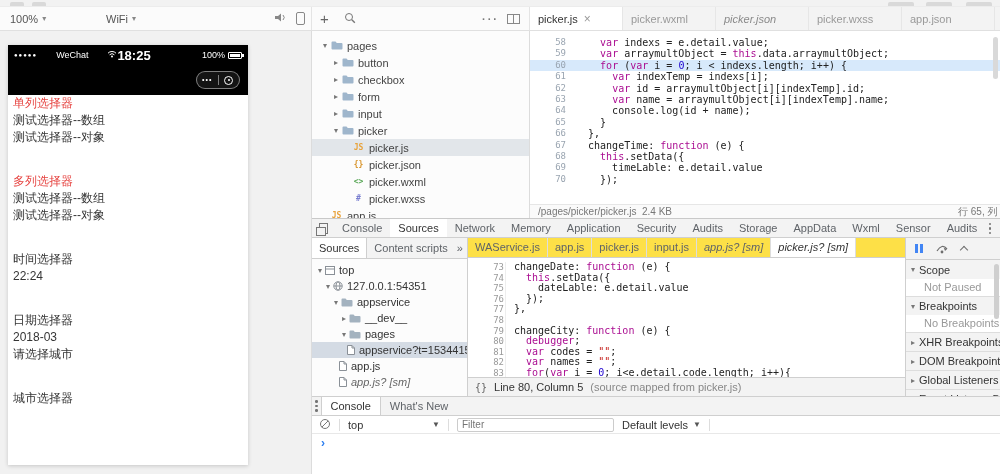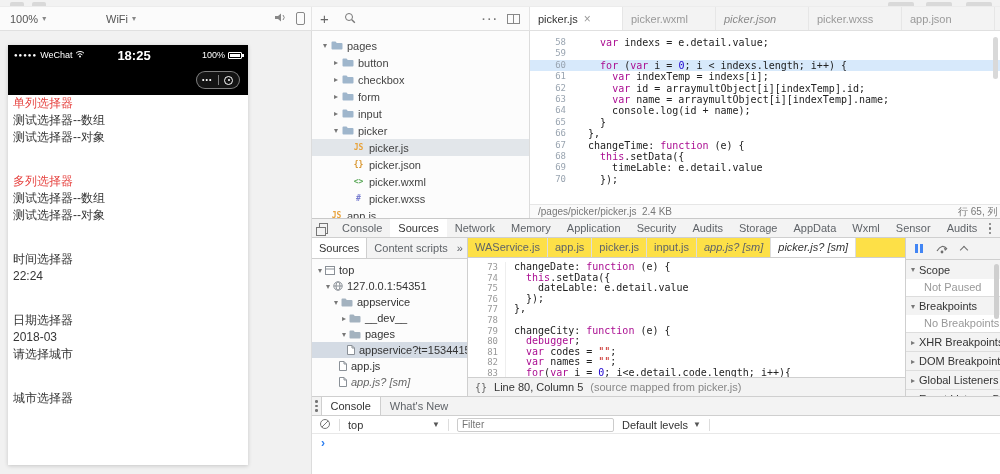--- a/index.html
+++ b/index.html
@@ -23,21 +23,21 @@
   .ed-tabs{position:absolute;left:530px;right:0;top:0;bottom:0;display:flex;background:#f3f3f3}
   .ed-tab{min-width:93px;padding:0 8px;display:flex;align-items:center;gap:6px;font-size:11px;color:#999;border-right:1px solid #e6e6e6;white-space:nowrap}
   .ed-tab.active{background:#fff;color:#333}
   .ed-tab.preview{font-style:italic;color:#8a8a8a}
   .ed-tab .x{color:#999;font-size:12px}
 
   
   .sim-panel{position:absolute;left:0;top:31px;width:312px;height:443px;background:#f1f1f1;border-right:1px solid #dcdcdc}
   .phone{position:absolute;left:8px;top:14px;width:240px;height:420px;background:#fff;box-shadow:0 1px 4px rgba(0,0,0,.18)}
   .phone-status{height:20px;background:#000;color:#fff;display:flex;align-items:center;justify-content:space-between;padding:0 6px;font-size:9px}
-  .ps-left{display:flex;align-items:center;gap:3px}
+  .ps-left{display:flex;align-items:center;gap:19px}
   .ps-right{display:flex;align-items:center;gap:3px}
   .dots{font-size:6px;letter-spacing:1px}
   .ptime{font-weight:bold;font-size:13px;position:absolute;left:12px;right:0;text-align:center;pointer-events:none}
   .batt{width:14px;height:7px;border:1px solid #fff;border-radius:1px;position:relative;display:inline-block}
   .batt i{position:absolute;left:1px;top:1px;right:1px;bottom:1px;background:#fff}
   .batt::after{content:"";position:absolute;right:-3px;top:1.5px;width:2px;height:3px;background:#fff}
   .phone-nav{height:30px;background:#000;position:relative}
   .capsule{position:absolute;right:8px;top:6px;width:44px;height:18px;border:1px solid rgba(255,255,255,.45);border-radius:9px;display:flex;align-items:center;background:rgba(255,255,255,.08)}
   .capsule .more{flex:1;text-align:center;color:#fff;font-size:7px;letter-spacing:1px;line-height:16px}
   .capsule .cdiv{width:1px;height:10px;background:rgba(255,255,255,.45)}
@@ -99,21 +99,21 @@
   .srow .arrow{width:10px;font-size:8px;color:#777;text-align:center;flex:none}
   .srow .ficon{margin-right:4px;display:inline-flex;flex:none}
 
   .src-mid{position:absolute;left:156px;right:95px;top:0;bottom:0;overflow:hidden;background:#fff}
   .src-mid-tabs{height:20px;background:#fde047;border-bottom:1px solid #cfcfcf;display:flex;overflow:hidden}
   .stab{padding:0 7px;line-height:19px;font-size:11px;color:#5f6368;border-right:1px solid #ddd;white-space:nowrap}
   .stab.active{background:#fff;color:#333}
   .stab.italic{font-style:italic}
   .src-code{position:absolute;top:20px;left:0;right:0;bottom:19px;overflow:hidden;padding-top:4px}
   .scl{display:flex;height:10.6px;line-height:10.6px;font-size:10px}
-  .scl .ln{width:38px;text-align:right;padding-right:7px;color:#9a9a9a;font-size:9px;border-right:1px solid #eee;flex:none}
+  .scl .ln{width:38px;text-align:right;padding-right:1px;color:#9a9a9a;font-size:9px;border-right:1px solid #eee;flex:none}
   .scl .ct{white-space:pre;padding-left:8px;color:#222}
   .src-status{position:absolute;left:0;right:0;bottom:0;height:19px;background:#f3f3f3;border-top:1px solid #cfcfcf;display:flex;align-items:center;gap:7px;padding:0 7px;font-size:11px;color:#333;white-space:nowrap;overflow:hidden}
   .src-status .mapped{color:#888}
   .braces-icon{color:#666;font-size:10px}
 
   .src-right{position:absolute;right:0;top:0;bottom:0;width:95px;border-left:1px solid #cfcfcf;background:#fff;overflow:hidden}
   .dbg-controls{height:22px;border-bottom:1px solid #cfcfcf;display:flex;align-items:center;gap:12px;padding:0 9px;background:#f3f3f3}
   .pause-icon{display:inline-flex;gap:2.5px}
   .pause-icon i{width:2.5px;height:9px;background:#4285f4}
   .chev-up{width:6px;height:6px;border-left:1.5px solid #6e6e6e;border-top:1.5px solid #6e6e6e;transform:rotate(45deg);margin-top:2px}
@@ -331,20 +331,21 @@
   </div>
 
   <div class="editor-panel">
     <div class="code-lines mono">
         <div class="cl">
           <span class="ln">58</span>
           <span class="ct"><span>    </span><span class="tok-k">var</span><span> indexs = e.detail.value;</span></span>
         </div>
         <div class="cl">
           <span class="ln">59</span>
+          <span class="ct"><span>    </span><span class="tok-k">var</span><span> arraymultObject = </span><span class="tok-k">this</span><span>.data.arraymultObject;</span></span>
         </div>
         <div class="cl hl">
           <span class="ln">60</span>
           <span class="ct"><span>    </span><span class="tok-k">for</span><span> (</span><span class="tok-k">var</span><span> i = </span><span class="tok-num">0</span><span>; i &lt; indexs.length; i++) {</span></span>
         </div>
         <div class="cl">
           <span class="ln">61</span>
           <span class="ct"><span>      </span><span class="tok-k">var</span><span> indexTemp = indexs[i];</span></span>
         </div>
         <div class="cl">

